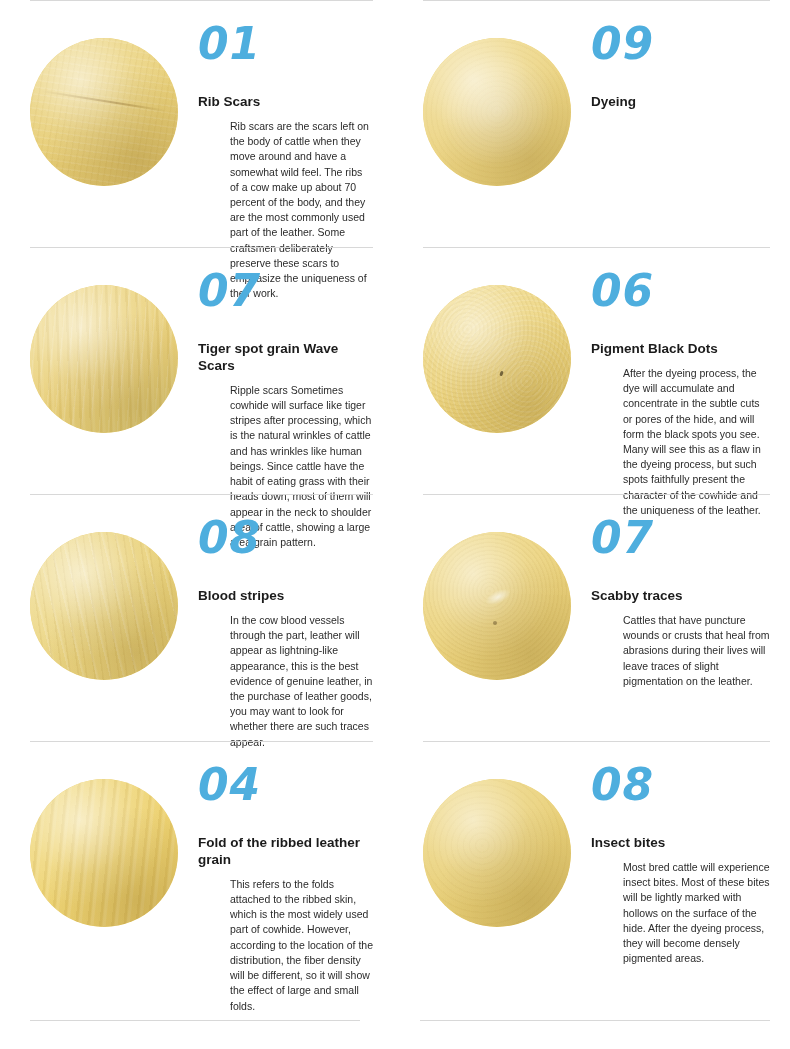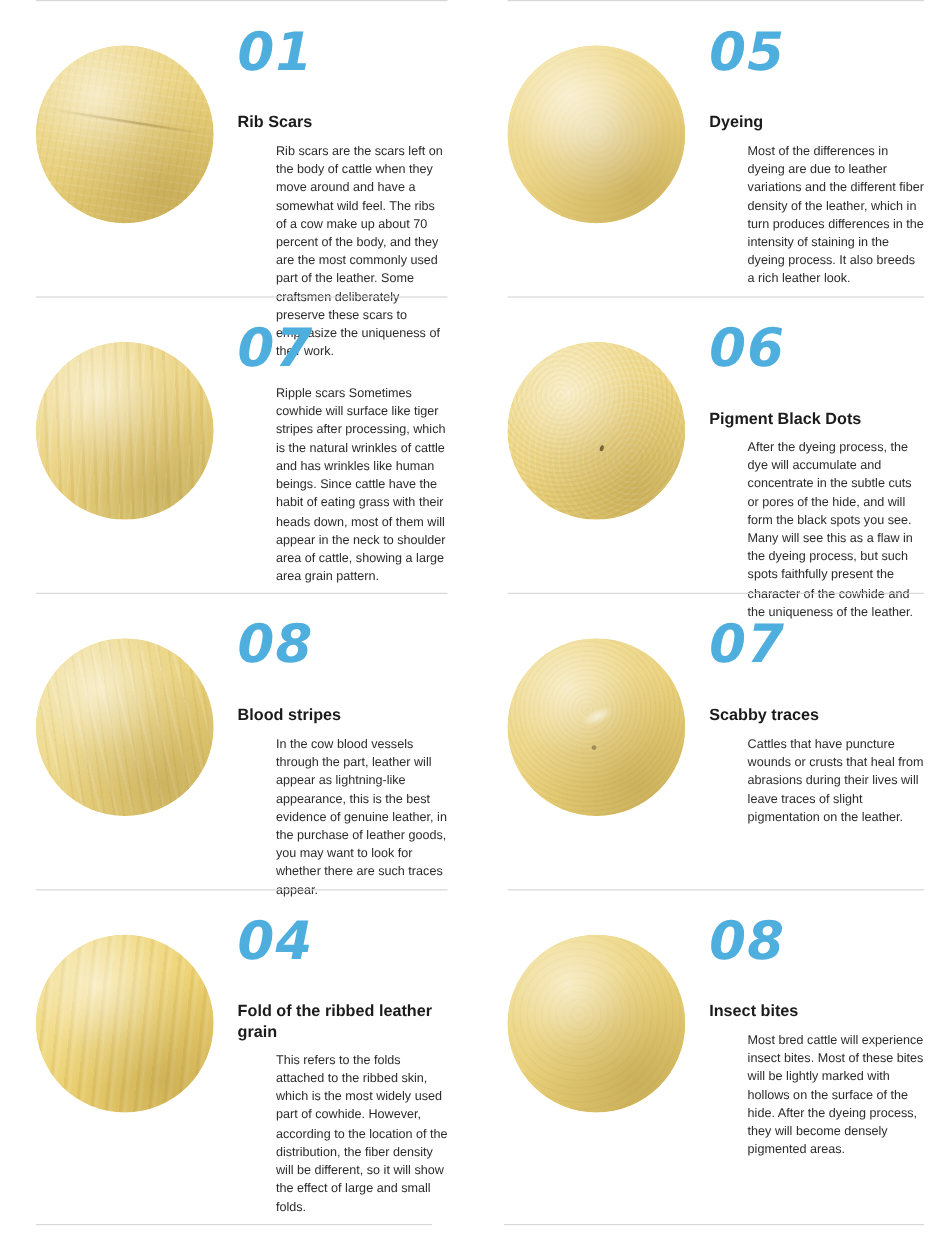--- a/index.html
+++ b/index.html
@@ -245,38 +245,38 @@
     <div class="cell col-right">
       <div class="rule"></div>
       <div class="inner">
         <div class="swatch-wrap">
           <div class="swatch">
             <div class="tex tex-dye"></div>
             <div class="sh"></div>
           </div>
         </div>
         <div class="text-col">
-          <div class="num">05</div>
+          <div class="num">09</div>
           <div class="title">Dyeing</div>
-          <div class="body">Most of the differences in dyeing are due to leather variations and the different fiber density of the leather, which in turn produces differences in the intensity of staining in the dyeing process. It also breeds a rich leather look.</div>
         </div>
       </div>
     </div>
 
     <div class="cell col-left">
       <div class="rule"></div>
       <div class="inner">
         <div class="swatch-wrap">
           <div class="swatch">
             <div class="tex tex-tiger"></div>
             <div class="sh"></div>
           </div>
         </div>
         <div class="text-col">
           <div class="num">07</div>
+          <div class="title">Tiger spot grain Wave Scars</div>
           <div class="body">Ripple scars Sometimes cowhide will surface like tiger stripes after processing, which is the natural wrinkles of cattle and has wrinkles like human beings. Since cattle have the habit of eating grass with their heads down, most of them will appear in the neck to shoulder area of cattle, showing a large area grain pattern.</div>
         </div>
       </div>
     </div>
 
     <div class="cell col-right">
       <div class="rule"></div>
       <div class="inner">
         <div class="swatch-wrap">
           <div class="swatch">

